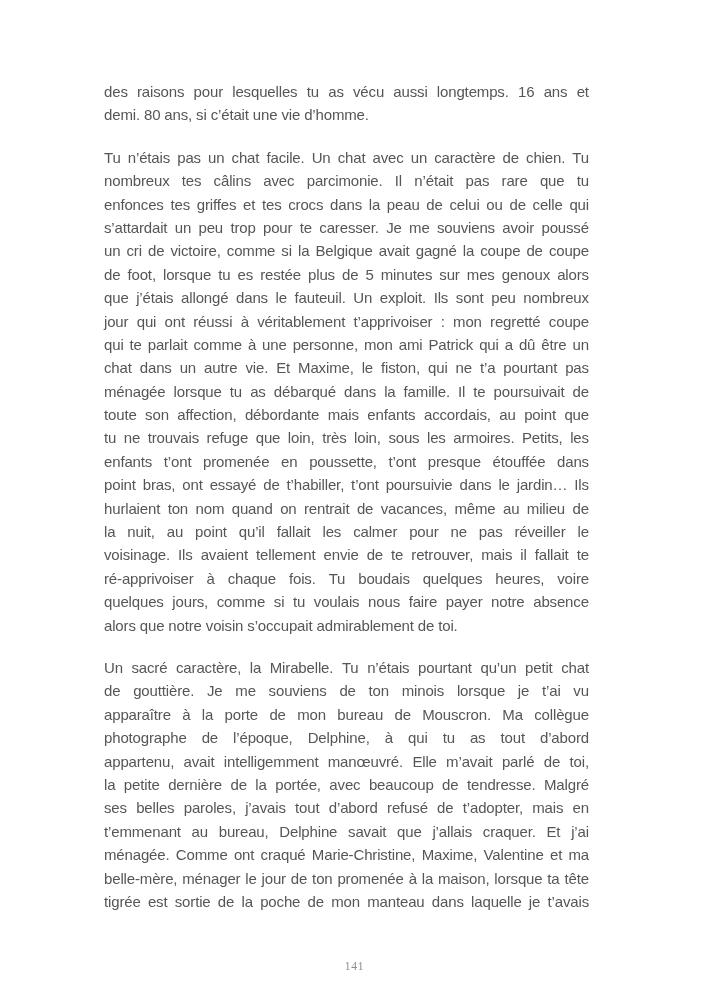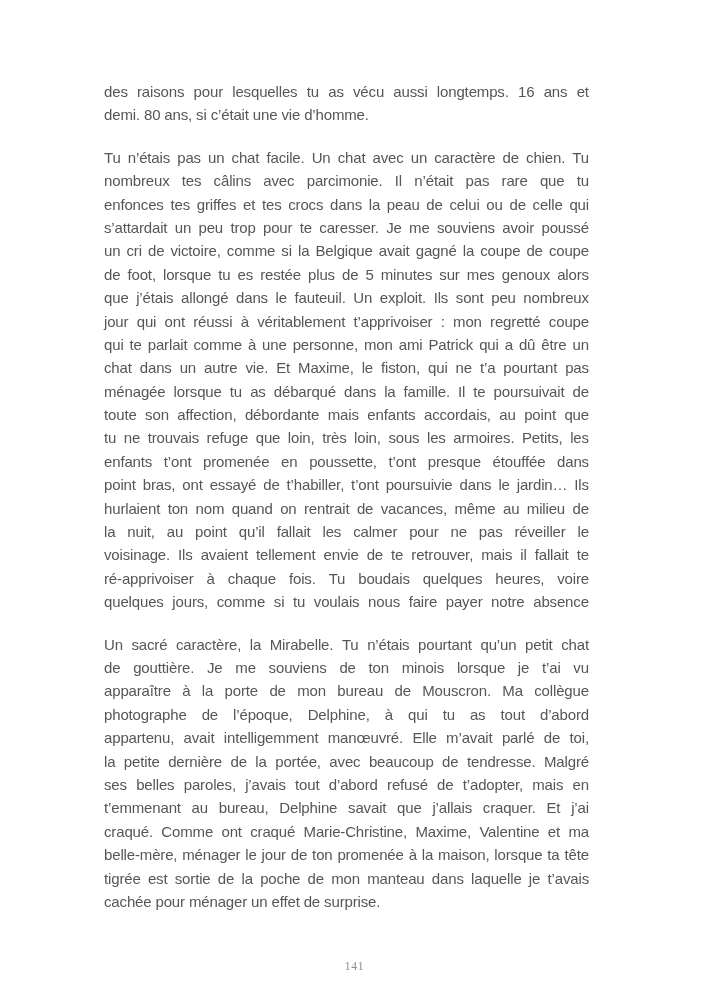--- a/index.html
+++ b/index.html
@@ -363,20 +363,21 @@
           <span>comme</span>
           <span>si</span>
           <span>tu</span>
           <span>voulais</span>
           <span>nous</span>
           <span>faire</span>
           <span>payer</span>
           <span>notre</span>
           <span>absence</span>
         </div>
+        <div class="line last">alors que notre voisin s’occupait admirablement de toi.</div>
       </div>
       <div class="paragraph">
         <div class="line">
           <span>Un</span>
           <span>sacré</span>
           <span>caractère,</span>
           <span>la</span>
           <span>Mirabelle.</span>
           <span>Tu</span>
           <span>n’étais</span>
@@ -467,21 +468,21 @@
           <span>bureau,</span>
           <span>Delphine</span>
           <span>savait</span>
           <span>que</span>
           <span>j’allais</span>
           <span>craquer.</span>
           <span>Et</span>
           <span>j’ai</span>
         </div>
         <div class="line">
-          <span>craqué.</span>
+          <span>ménagée.</span>
           <span>Comme</span>
           <span>ont</span>
           <span>craqué</span>
           <span>Marie-Christine,</span>
           <span>Maxime,</span>
           <span>Valentine</span>
           <span>et</span>
           <span>ma</span>
         </div>
         <div class="line">
@@ -507,17 +508,16 @@
           <span>la</span>
           <span>poche</span>
           <span>de</span>
           <span>mon</span>
           <span>manteau</span>
           <span>dans</span>
           <span>laquelle</span>
           <span>je</span>
           <span>t’avais</span>
         </div>
-        <div class="line last">cachée pour ménager un effet de surprise.</div>
       </div>
     </div>
   <div class="page-number" style="color: rgb(139, 139, 139);">141</div>
 </div>
 
 </body></html>

